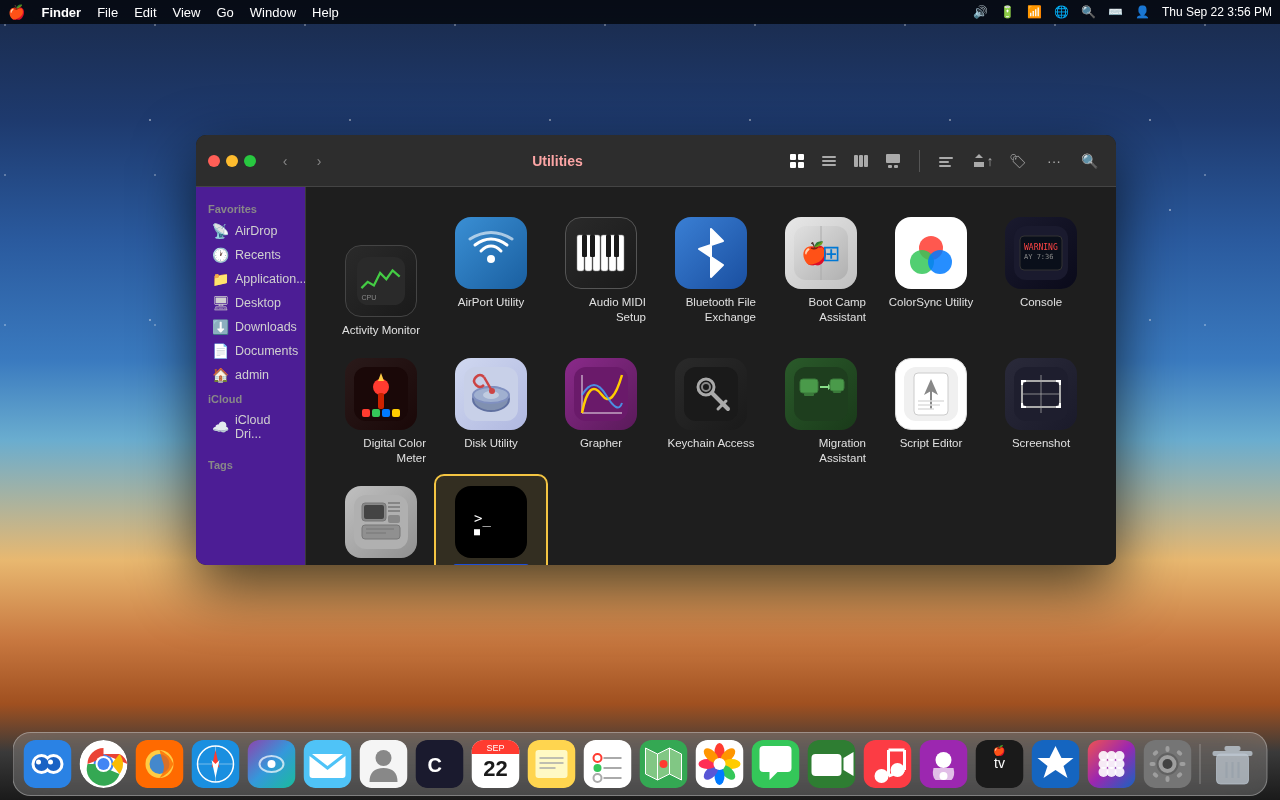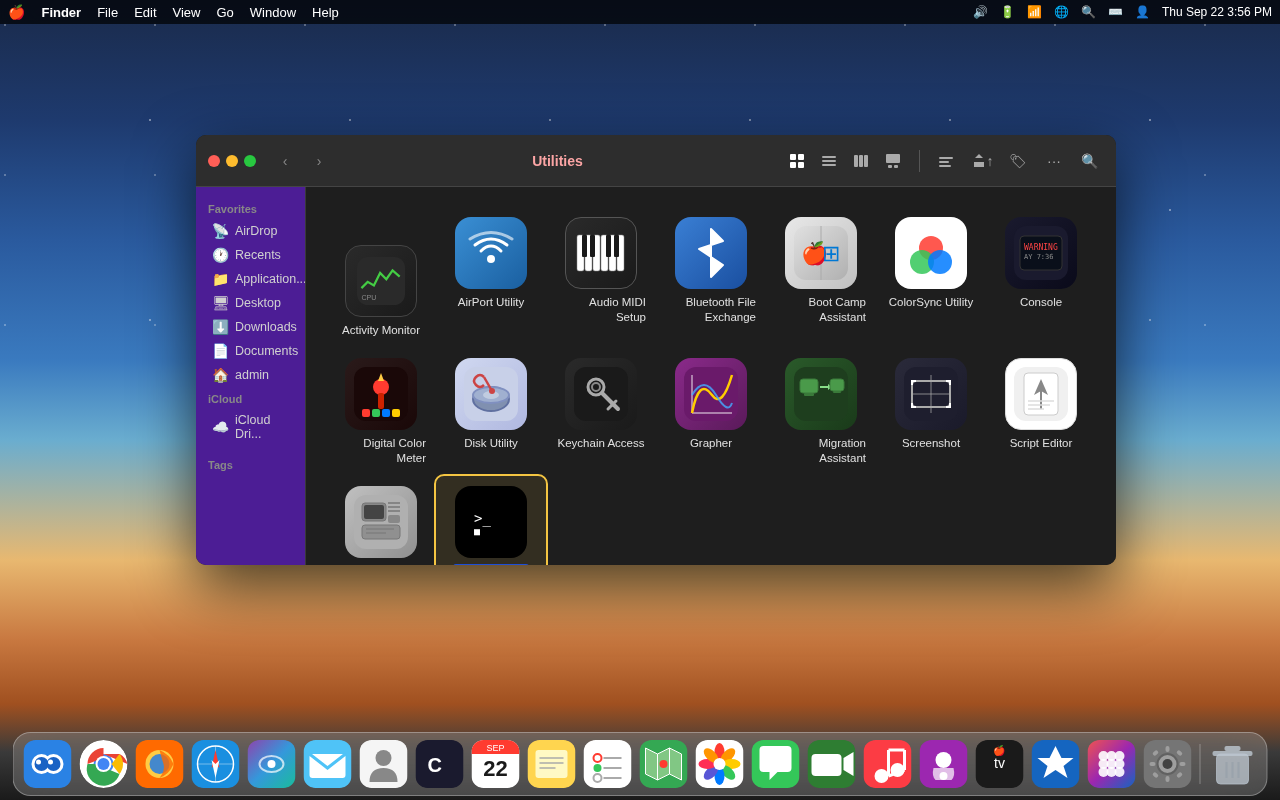--- a/index.html
+++ b/index.html
@@ -569,100 +569,100 @@
 
               <path d="M20,10 Q16,6 12,10 Q8,14 12,18 Q16,22 20,18" stroke="#cc4444" stroke-width="2.5" fill="none"></path>
               <line x1="20" y1="10" x2="28" y2="24" stroke="#cc4444" stroke-width="2.5"></line>
               <circle cx="28" cy="24" r="3" fill="#cc4444"></circle>
             </svg>
           </div>
           <span class="app-label">Disk Utility</span>
         </div>
 
         <div class="app-item">
-          <div class="app-icon" style="background:linear-gradient(135deg,#2a2a2a,#1a1a1a);border-radius:16px;">
-            <svg width="54" height="54" viewBox="0 0 54 54">
-              <rect width="54" height="54" rx="12" fill="#1a1a1a"></rect>
-
-              <circle cx="22" cy="20" r="8" stroke="#aaa" stroke-width="3" fill="none"></circle>
-              <circle cx="22" cy="20" r="4" stroke="#888" stroke-width="2" fill="none"></circle>
-
-              <line x1="28" y1="26" x2="44" y2="42" stroke="#aaa" stroke-width="4" stroke-linecap="round"></line>
-              <line x1="38" y1="38" x2="42" y2="34" stroke="#aaa" stroke-width="3" stroke-linecap="round"></line>
-              <line x1="34" y1="42" x2="38" y2="38" stroke="#aaa" stroke-width="3" stroke-linecap="round"></line>
-            </svg>
-          </div>
-          <span class="app-label">Keychain Access</span>
-        </div>
-
-        <div class="app-item">
           <div class="app-icon" style="background:linear-gradient(135deg,#8a2a8a,#5a1a5a);border-radius:16px;">
             <svg width="54" height="54" viewBox="0 0 54 54">
               <rect width="54" height="54" rx="12" fill="#6a1a6a"></rect>
               <line x1="8" y1="46" x2="8" y2="8" stroke="white" stroke-width="1.5" opacity="0.6"></line>
               <line x1="8" y1="46" x2="48" y2="46" stroke="white" stroke-width="1.5" opacity="0.6"></line>
               <path d="M8,46 Q15,10 28,28 Q38,42 48,8" stroke="#ffcc00" stroke-width="2.5" fill="none"></path>
               <path d="M8,28 Q20,8 32,28 Q44,48 48,36" stroke="#44aaff" stroke-width="2" fill="none" opacity="0.8"></path>
             </svg>
           </div>
           <span class="app-label">Grapher</span>
         </div>
 
         <div class="app-item">
+          <div class="app-icon" style="background:linear-gradient(135deg,#2a2a2a,#1a1a1a);border-radius:16px;">
+            <svg width="54" height="54" viewBox="0 0 54 54">
+              <rect width="54" height="54" rx="12" fill="#1a1a1a"></rect>
+
+              <circle cx="22" cy="20" r="8" stroke="#aaa" stroke-width="3" fill="none"></circle>
+              <circle cx="22" cy="20" r="4" stroke="#888" stroke-width="2" fill="none"></circle>
+
+              <line x1="28" y1="26" x2="44" y2="42" stroke="#aaa" stroke-width="4" stroke-linecap="round"></line>
+              <line x1="38" y1="38" x2="42" y2="34" stroke="#aaa" stroke-width="3" stroke-linecap="round"></line>
+              <line x1="34" y1="42" x2="38" y2="38" stroke="#aaa" stroke-width="3" stroke-linecap="round"></line>
+            </svg>
+          </div>
+          <span class="app-label">Keychain Access</span>
+        </div>
+
+        <div class="app-item">
           <div class="app-icon" style="background:linear-gradient(135deg,#2a5a2a,#1a3a1a);border-radius:16px;">
             <svg width="54" height="54" viewBox="0 0 54 54">
               <rect width="54" height="54" rx="12" fill="#1e3e1e"></rect>
 
               <rect x="6" y="12" width="18" height="14" rx="3" fill="#4a9a4a" stroke="#3a7a3a" stroke-width="1"></rect>
               <rect x="10" y="26" width="10" height="3" rx="1" fill="#3a7a3a"></rect>
 
               <line x1="26" y1="20" x2="34" y2="20" stroke="#88dd88" stroke-width="2"></line>
               <polygon points="34,17 38,20 34,23" fill="#88dd88"></polygon>
 
               <rect x="36" y="12" width="14" height="12" rx="3" fill="#4a9a4a" stroke="#3a7a3a" stroke-width="1"></rect>
               <rect x="39" y="24" width="8" height="2" rx="1" fill="#3a7a3a"></rect>
             </svg>
           </div>
           <span class="app-label">Migration Assistant</span>
+        </div>
+
+        <div class="app-item">
+          <div class="app-icon" style="background:white;border-radius:16px;border:1px solid #ddd;">
+            <svg width="54" height="54" viewBox="0 0 54 54">
+              <rect width="54" height="54" rx="12" fill="#f0f0f0"></rect>
+
+              <rect x="10" y="6" width="34" height="42" rx="4" fill="white" stroke="#ccc" stroke-width="1"></rect>
+
+              <path d="M27,12 L34,28 L27,24 L20,28 Z" fill="#888"></path>
+              <line x1="27" y1="24" x2="27" y2="42" stroke="#888" stroke-width="2"></line>
+
+              <line x1="14" y1="34" x2="40" y2="34" stroke="#ddd" stroke-width="1.5"></line>
+              <line x1="14" y1="38" x2="36" y2="38" stroke="#ddd" stroke-width="1.5"></line>
+              <line x1="14" y1="42" x2="30" y2="42" stroke="#ddd" stroke-width="1.5"></line>
+            </svg>
+          </div>
+          <span class="app-label">Script Editor</span>
         </div>
 
         <div class="app-item">
           <div class="app-icon" style="background:linear-gradient(135deg,#2a2a3a,#1a1a2a);border-radius:16px;">
             <svg width="54" height="54" viewBox="0 0 54 54">
               <rect width="54" height="54" rx="12" fill="#1e1e2e"></rect>
 
               <rect x="8" y="14" width="38" height="26" rx="4" stroke="#aaa" stroke-width="2" fill="none"></rect>
               <line x1="27" y1="8" x2="27" y2="46" stroke="#aaa" stroke-width="1.5" opacity="0.5"></line>
               <line x1="8" y1="27" x2="46" y2="27" stroke="#aaa" stroke-width="1.5" opacity="0.5"></line>
 
               <path d="M8,18 L8,14 L12,14" stroke="white" stroke-width="2" fill="none"></path>
               <path d="M42,14 L46,14 L46,18" stroke="white" stroke-width="2" fill="none"></path>
               <path d="M46,36 L46,40 L42,40" stroke="white" stroke-width="2" fill="none"></path>
               <path d="M12,40 L8,40 L8,36" stroke="white" stroke-width="2" fill="none"></path>
             </svg>
           </div>
           <span class="app-label">Screenshot</span>
-        </div>
-
-        <div class="app-item">
-          <div class="app-icon" style="background:white;border-radius:16px;border:1px solid #ddd;">
-            <svg width="54" height="54" viewBox="0 0 54 54">
-              <rect width="54" height="54" rx="12" fill="#f0f0f0"></rect>
-
-              <rect x="10" y="6" width="34" height="42" rx="4" fill="white" stroke="#ccc" stroke-width="1"></rect>
-
-              <path d="M27,12 L34,28 L27,24 L20,28 Z" fill="#888"></path>
-              <line x1="27" y1="24" x2="27" y2="42" stroke="#888" stroke-width="2"></line>
-
-              <line x1="14" y1="34" x2="40" y2="34" stroke="#ddd" stroke-width="1.5"></line>
-              <line x1="14" y1="38" x2="36" y2="38" stroke="#ddd" stroke-width="1.5"></line>
-              <line x1="14" y1="42" x2="30" y2="42" stroke="#ddd" stroke-width="1.5"></line>
-            </svg>
-          </div>
-          <span class="app-label">Script Editor</span>
         </div>
 
         <div class="app-item">
           <div class="app-icon" style="background:linear-gradient(135deg,#c0c0c0,#909090);border-radius:16px;">
             <svg width="54" height="54" viewBox="0 0 54 54">
               <rect width="54" height="54" rx="12" fill="#b0b0b0"></rect>
 
               <rect x="8" y="8" width="24" height="18" rx="3" fill="#888" stroke="#777" stroke-width="1"></rect>
               <rect x="10" y="10" width="20" height="14" rx="2" fill="#444"></rect>
 

